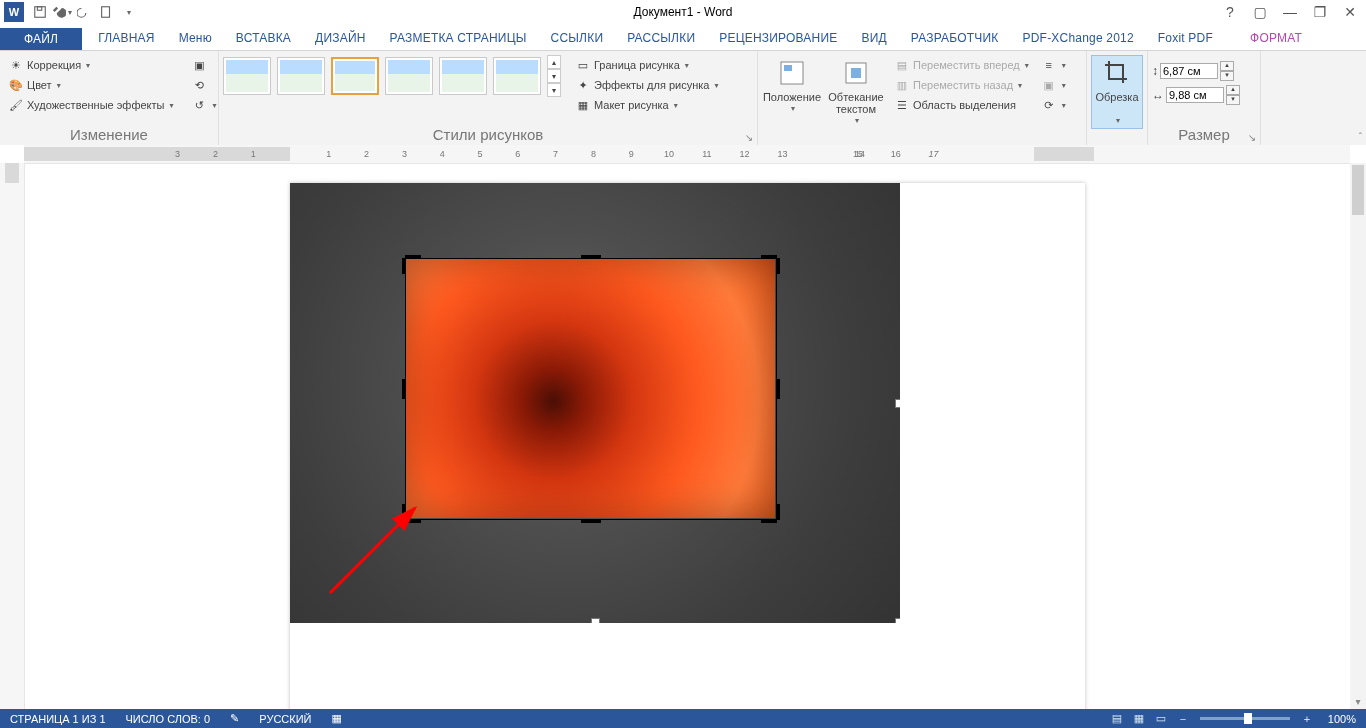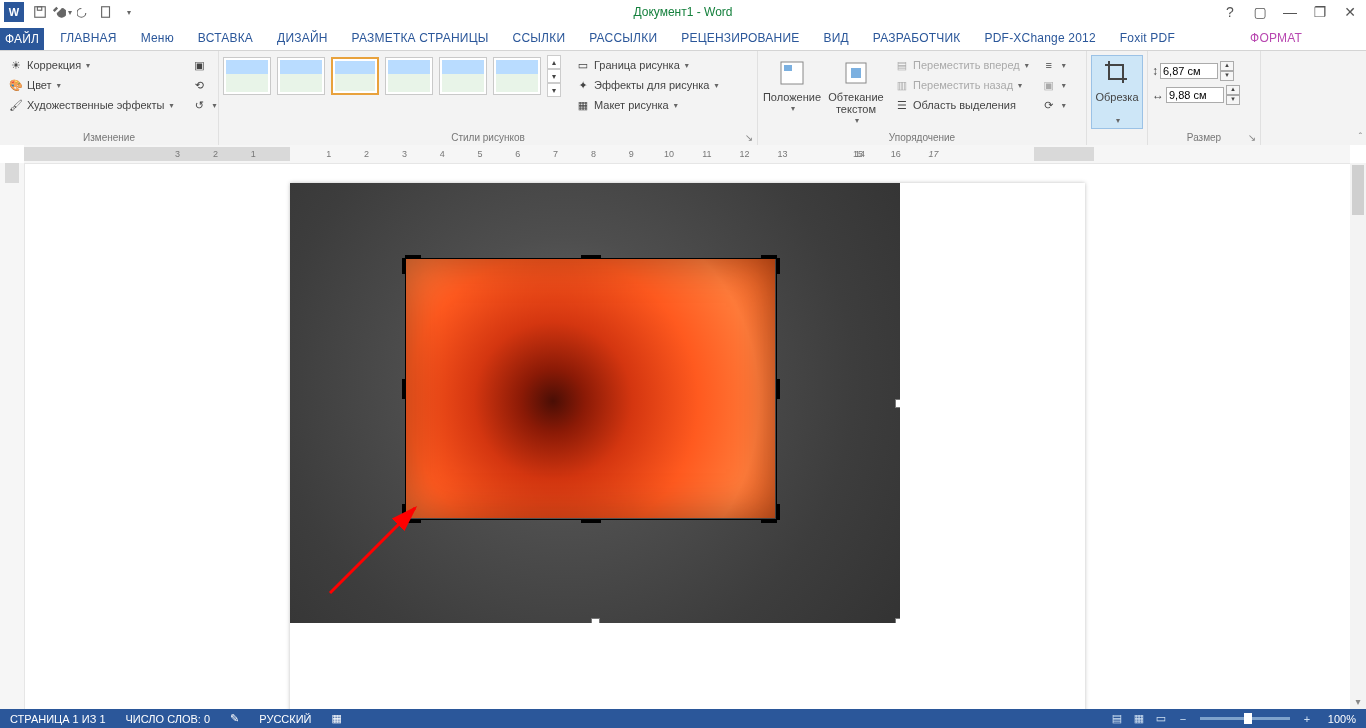--- a/index.html
+++ b/index.html
@@ -1,30 +1,30 @@
 <!DOCTYPE html>
 <html><head>
 <meta charset="utf-8">
 <style>
 html,body{margin:0;padding:0;font-family:"Segoe UI",Tahoma,sans-serif;font-size:12px;color:#444;background:#fff;width:1366px;height:728px;overflow:hidden;}
 .titlebar{height:24px;background:#fff;display:flex;align-items:center;position:relative;}
 .qat{display:flex;align-items:center;gap:2px;padding-left:4px;}
 .qat .ic,.win-controls .ic{width:20px;height:20px;display:flex;align-items:center;justify-content:center;color:#666;}
 .qat .ic svg,.win-controls .ic svg{width:14px;height:14px;}
 .app-icon{width:20px;height:20px;background:#2b579a;color:#fff;display:flex;align-items:center;justify-content:center;font-weight:bold;font-size:11px;margin-right:4px;}
-.title-center{position:absolute;left:0;right:0;text-align:center;font-size:12px;color:#15803d;pointer-events:none;}
+.title-center{position:absolute;left:0;right:0;text-align:center;font-size:12px;color:#000000;pointer-events:none;}
 .win-controls{position:absolute;right:4px;display:flex;gap:6px;}
 .win-controls .wc{width:24px;height:20px;display:flex;align-items:center;justify-content:center;color:#555;font-size:14px;}
 .tabs{height:26px;background:#fff;display:flex;align-items:flex-end;border-bottom:1px solid #d4d4d4;padding-left:0;}
 .tab{padding:4px 12px 5px 12px;font-size:12px;color:#2b579a;cursor:default;text-transform:uppercase;letter-spacing:.2px;}
-.tab.file{background:#2b579a;color:#fff;padding:4px 5px;margin-right:4px;}
+.tab.file{background:#2b579a;color:#fff;padding:4px 24px;margin-right:4px;}
 .tab.context{color:#b847b0;}
 .ribbon{height:94px;background:#f3f3f3;border-bottom:1px solid #d4d4d4;display:flex;position:relative;}
 .group{border-right:1px solid #e0e0e0;display:flex;flex-direction:column;justify-content:space-between;padding:2px 4px 0 4px;}
-.group-label{font-size:10px;color:#777;text-align:center;padding:2px 0;}
+.group-label{font-size:15px;color:#777;text-align:center;padding:2px 0;}
 .group-body{flex:1;display:flex;align-items:flex-start;gap:4px;padding-top:2px;}
 .bigbtn{display:flex;flex-direction:column;align-items:center;justify-content:flex-start;width:52px;padding:2px 0;font-size:11px;text-align:center;line-height:12px;}
 .bigbtn .bigicon{width:32px;height:32px;margin-bottom:2px;display:flex;align-items:center;justify-content:center;}
 .smallrow{display:flex;align-items:center;gap:3px;font-size:11px;color:#444;padding:2px 4px;white-space:nowrap;}
 .smallrow.disabled{color:#aaa;}
 .smallrow .sicon{width:16px;height:16px;display:flex;align-items:center;justify-content:center;}
 .stylegal{display:flex;align-items:center;gap:6px;}
 .thumb{width:46px;height:36px;border:1px solid #c9c9c9;background:linear-gradient(#b9dcff 45%,#e8f4e8 45%);box-shadow:inset 0 0 0 2px #fff;}
 .thumb.sel{border:1px solid #e8a23d;background:linear-gradient(#b9dcff 45%,#e8f4e8 45%);box-shadow:0 0 0 1px #e8a23d inset,inset 0 0 0 3px #fff;}
 .galctl{width:14px;display:flex;flex-direction:column;gap:0;}
@@ -254,21 +254,20 @@
         <div class="smallrow disabled">
             <span class="sicon">▣</span>
             <span class="drop">▾</span>
           </div>
         <div class="smallrow">
             <span class="sicon">⟳</span>
             <span class="drop">▾</span>
           </div>
       </div>
     </div>
-    <div class="group-label">Упорядочение</div>
   </div>
 
   <div class="group crop" style="width:52px;">
     <div class="group-body">
         <div class="bigbtn">
       <div class="bigicon">
             <svg width="28" height="28">
               <path d="M6 2v18h18M2 6h18v18" stroke="#444" stroke-width="2" fill="none"></path>
             </svg>
           </div>

